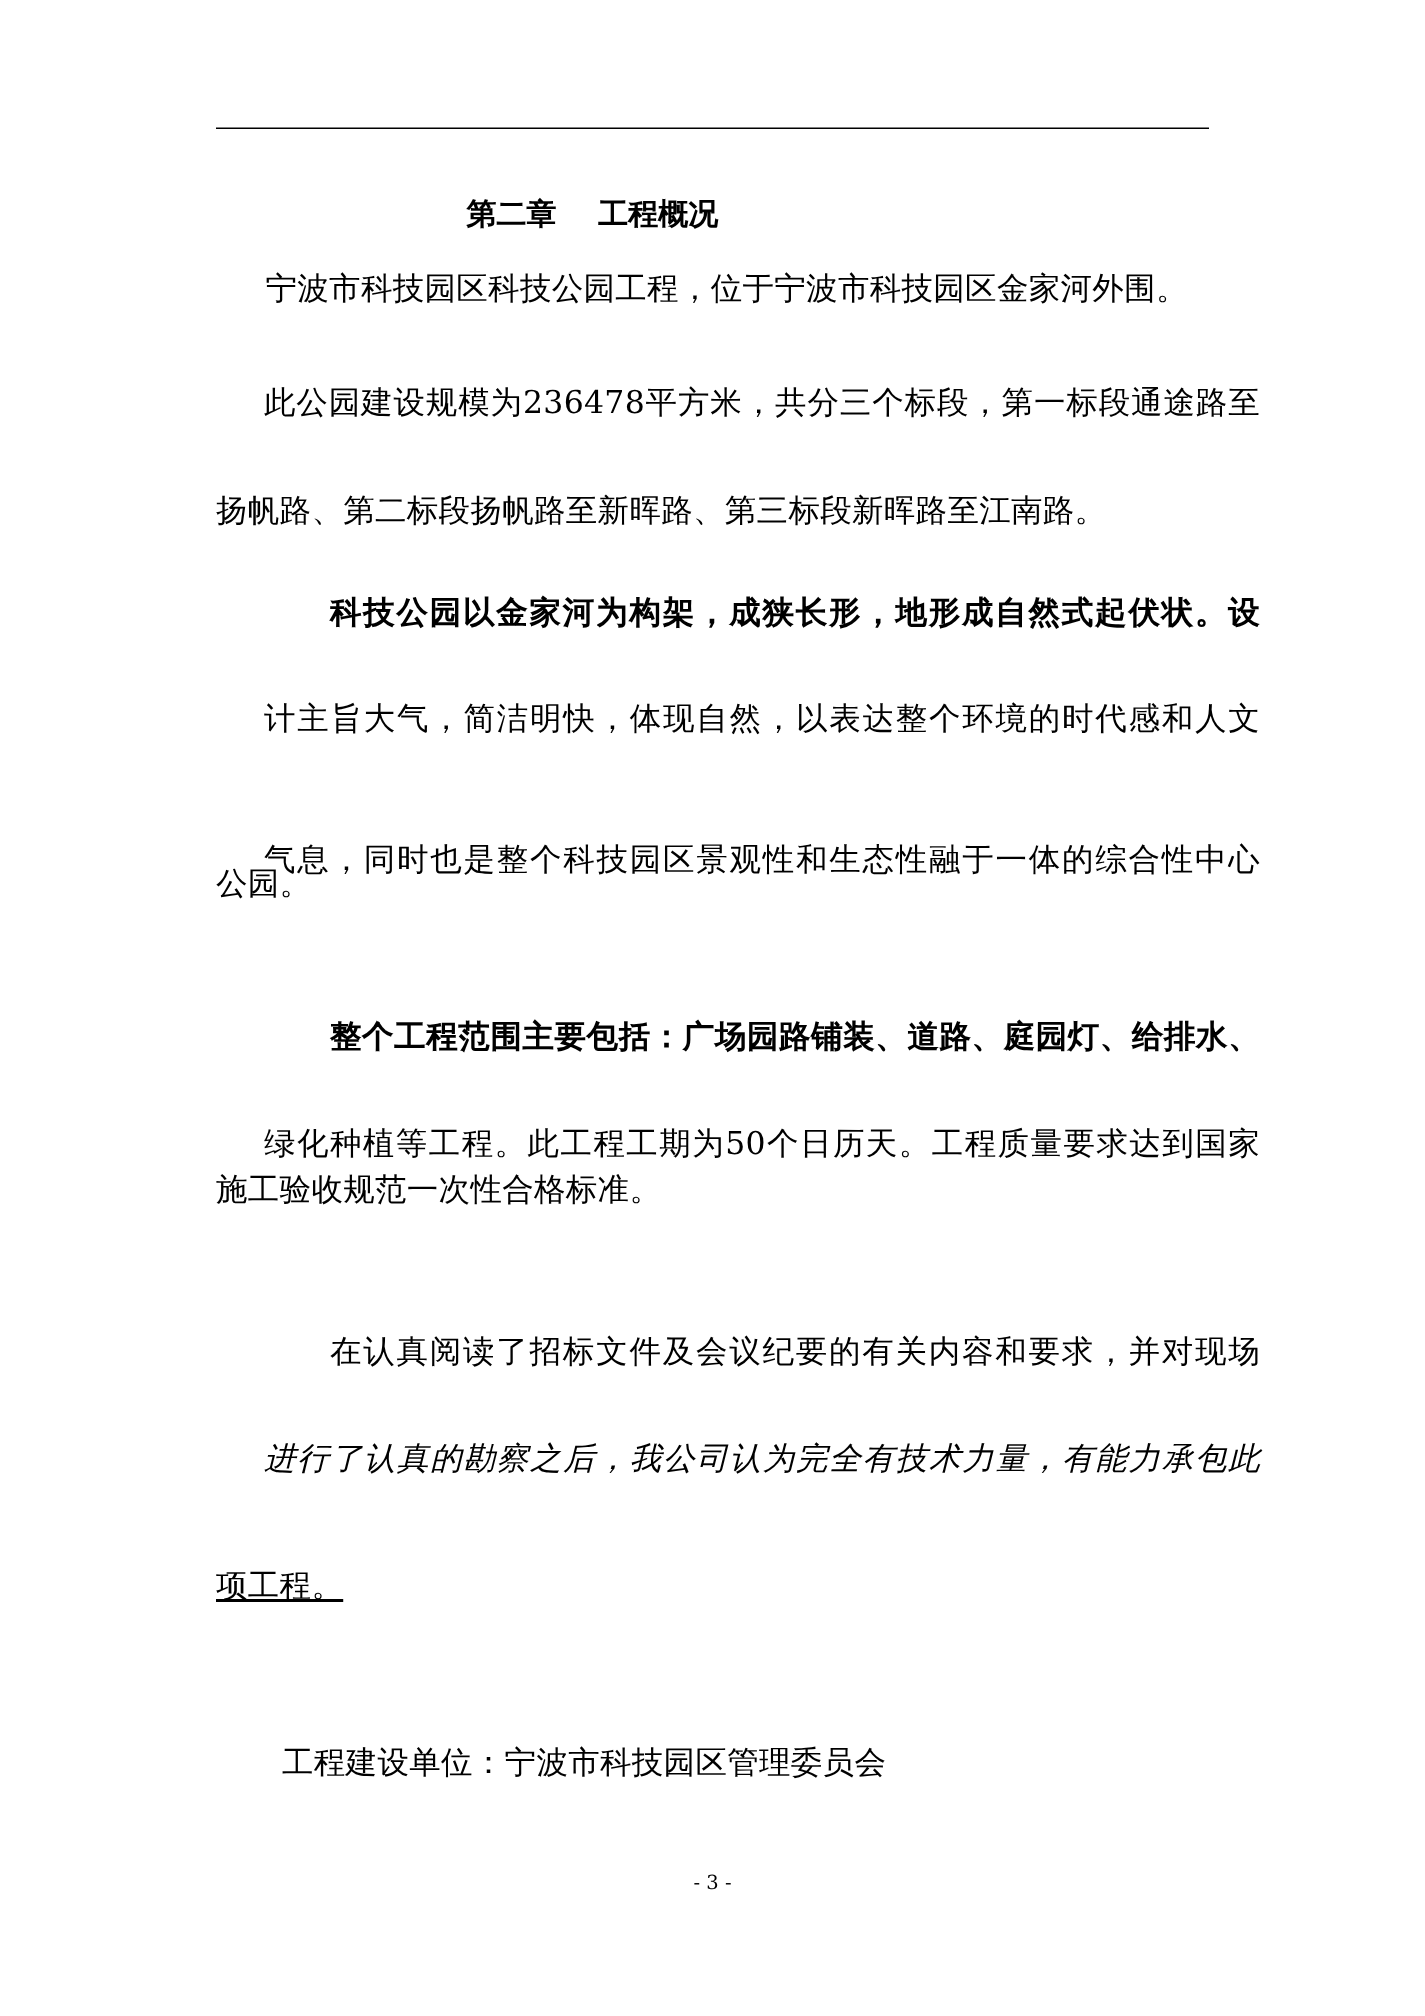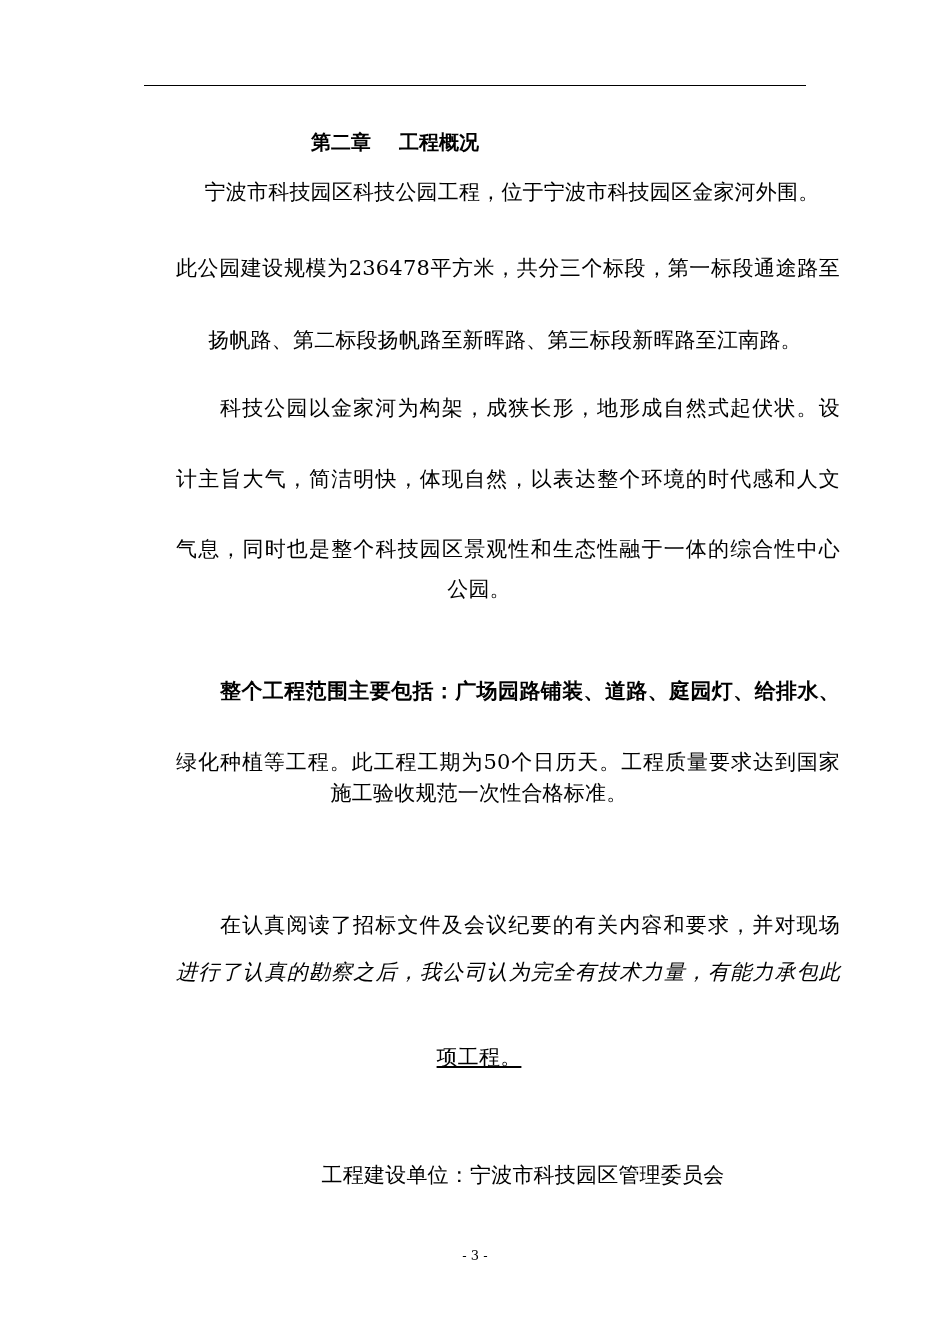--- a/index.html
+++ b/index.html
@@ -36,21 +36,20 @@
       white-space: pre;
     }
     .line {
       position: absolute;
       left: 144px;
       width: 670px;
       font-size: 21px;
       line-height: 30px;
       white-space: nowrap;
       letter-spacing: 0.2px;
-      text-align: center;
     }
     .line.justify {
       text-align: justify;
       text-align-last: justify;
       width: 664px;
       margin-left: 32px;
     }
     .line.indent {
       padding-left: 44px;
       box-sizing: border-box;
@@ -70,38 +69,38 @@
 
 <div class="page">
 
   <div class="header-rule"></div>
 
   <div class="chapter-title">第二章    工程概况</div>
 
   <div>
     <div class="line" style="top:177px; left:177px;">宁波市科技园区科技公园工程，位于宁波市科技园区金家河外围。</div>
     <div class="line justify" style="top:253px;">此公园建设规模为236478平方米，共分三个标段，第一标段通途路至</div>
-    <div class="line" style="top:325px;margin-left:26px;">扬帆路、第二标段扬帆路至新晖路、第三标段新晖路至江南路。</div>
+    <div class="line" style="top:325px;">扬帆路、第二标段扬帆路至新晖路、第三标段新晖路至江南路。</div>
   </div>
 
   <div>
-    <div class="line justify indent" style="top:393px;">科技公园以金家河为构架，成狭长形，地形成自然式起伏状。设</div>
+    <div class="line justify indent" style="top:393px;font-weight:bold;">科技公园以金家河为构架，成狭长形，地形成自然式起伏状。设</div>
     <div class="line justify" style="top:464px;">计主旨大气，简洁明快，体现自然，以表达整个环境的时代感和人文</div>
-    <div class="line justify" style="top:534px;">气息，同时也是整个科技园区景观性和生态性融于一体的综合性中心</div>
+    <div class="line justify" style="top:558px;">气息，同时也是整个科技园区景观性和生态性融于一体的综合性中心</div>
     <div class="line" style="top:574px;">公园。</div>
   </div>
 
   <div>
     <div class="line justify indent" style="top:676px;font-weight:bold;">整个工程范围主要包括：广场园路铺装、道路、庭园灯、给排水、</div>
     <div class="line justify" style="top:747px;">绿化种植等工程。此工程工期为50个日历天。工程质量要求达到国家</div>
     <div class="line" style="top:778px;">施工验收规范一次性合格标准。</div>
   </div>
 
   <div>
-    <div class="line justify indent" style="top:910px;">在认真阅读了招标文件及会议纪要的有关内容和要求，并对现场</div>
+    <div class="line justify indent" style="top:886px;">在认真阅读了招标文件及会议纪要的有关内容和要求，并对现场</div>
     <div class="line justify" style="top:957px;font-style:italic;">进行了认真的勘察之后，我公司认为完全有技术力量，有能力承包此</div>
     <div class="line" style="top:1042px;text-decoration:underline;">项工程。</div>
   </div>
 
   <div class="line" style="top:1160px; left:188px;">工程建设单位：宁波市科技园区管理委员会</div>
 
   <div class="footer-page">- 3 -</div>
 
 </div>
 

